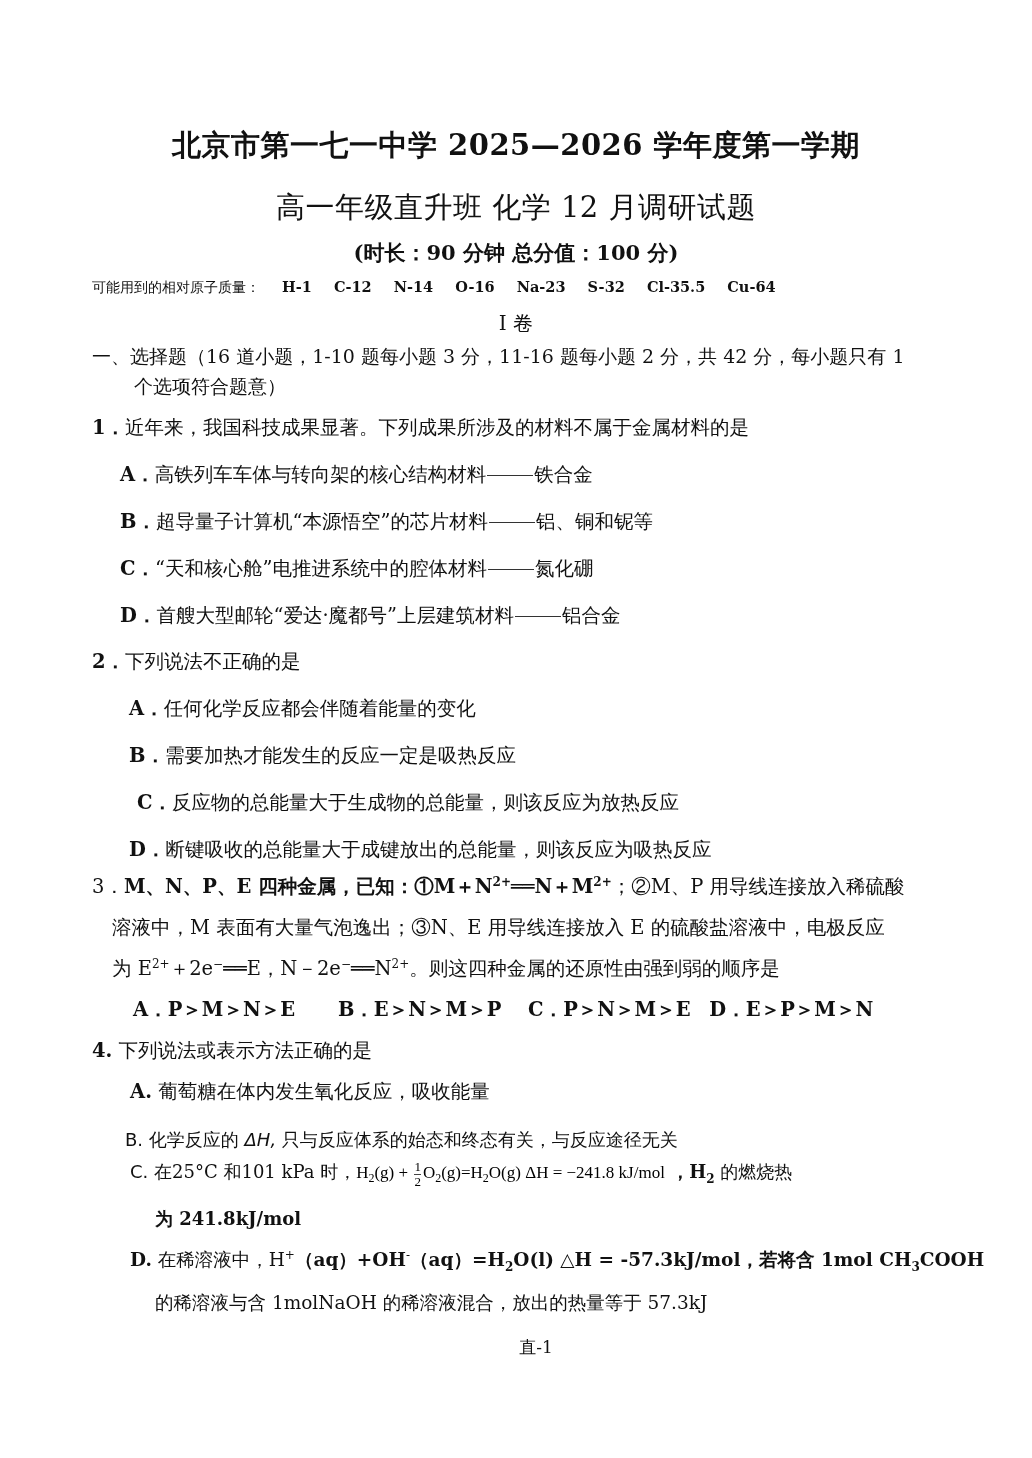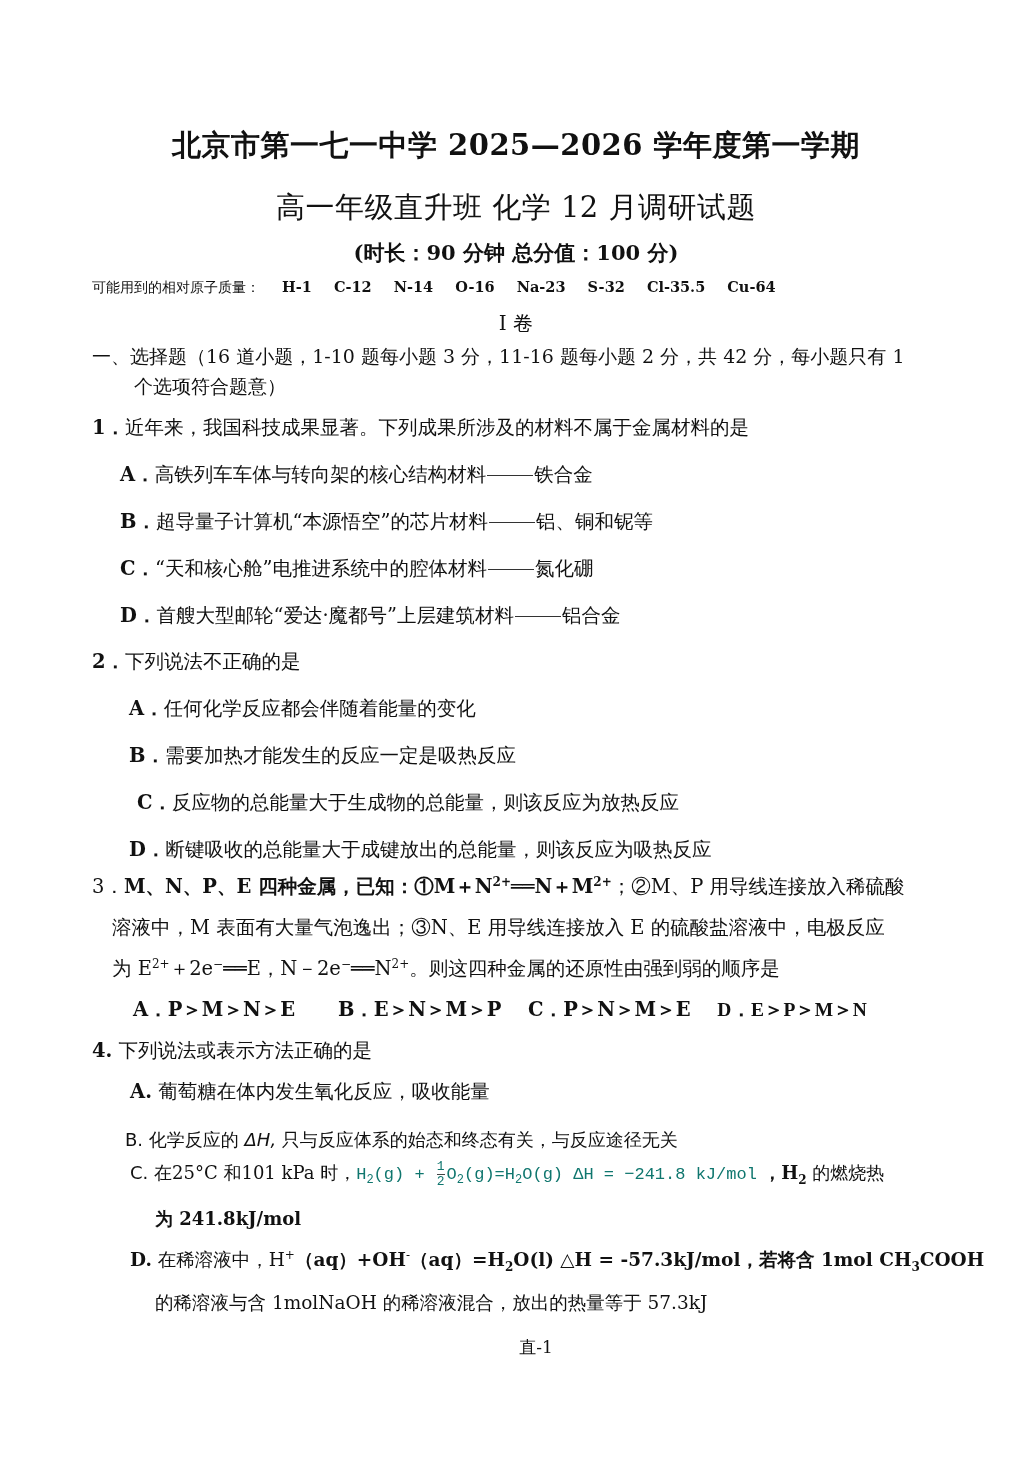--- a/index.html
+++ b/index.html
@@ -18,21 +18,21 @@
   .juan { top: 310px; font-size: 20px; }
   .sec { left: 92px; font-size: 19px; line-height: 30px; }
   .q { left: 92px; font-size: 19.5px; }
   .q b.n { font-weight: bold; }
   .opt { font-size: 19.5px; }
   .opt b { font-weight: bold; }
   .dash { display: inline-block; width: 46px; border-top: 1.5px solid #333; vertical-align: middle; margin: 0 1px; }
   sup { font-size: 12px; }
   sub { font-size: 12px; }
   .bold { font-weight: bold; }
-  .eq { font-family: Liberation Mono, monospace; color: #0f766e; font-size: 17px; }
+  .eq { font-family: Liberation Serif, serif; color: #000000; font-size: 17px; }
   .frac { display: inline-block; vertical-align: middle; text-align: center; font-size: 13px; line-height: 14px; margin: 0 2px; }
   .frac span { display: block; }
   .frac .num { border-bottom: 1px solid #444; }
   .footer { top: 1336px; font-size: 17px; margin-left: 20px; }
 </style>
 </head>
 <body>
 
 <div class="abs center title1">北京市第一七一中学 2025—2026 学年度第一学期</div>
 <div class="abs center title2">高一年级直升班  化学 12 月调研试题</div>
@@ -91,21 +91,21 @@
   <span>3．</span><span class="bold">M、N、P、E 四种金属，已知：①M＋N</span><sup class="bold">2+</sup><span class="bold">══N＋M</span><sup class="bold">2+</sup><span>；②M、P 用导线连接放入稀硫酸</span>
 </div>
 <div class="abs q" style="top:914px; left:112px;">溶液中，M 表面有大量气泡逸出；③N、E 用导线连接放入 E 的硫酸盐溶液中，电极反应</div>
 <div class="abs q" style="top:955px; left:112px;">
   <span>为 E</span><sup>2+</sup><span>＋2e</span><sup>−</sup><span>══E，N－2e</span><sup>−</sup><span>══N</span><sup>2+</sup><span>。则这四种金属的还原性由强到弱的顺序是</span>
 </div>
 <div class="abs opt bold" style="top:996px; left:133px;">
   <span><span>A．</span><span>P＞M＞N＞E</span></span>
   <span style="margin-left:36px;"><span>B．</span><span>E＞N＞M＞P</span></span>
   <span style="margin-left:20px;"><span>C．</span><span>P＞N＞M＞E</span></span>
-  <span style="margin-left:20px;font-family:Liberation Serif, serif;"><span>D．</span><span>E＞P＞M＞N</span></span>
+  <span style="margin-left:12px;"><span>D．</span><span>E＞P＞M＞N</span></span>
 </div>
 
 <div class="abs q" style="top:1037px;">
   <b class="n">4.</b> <span>下列说法或表示方法正确的是</span>
 </div>
 <div class="abs opt" style="top:1078px; left:130px;">
   <b>A.</b> <span>葡萄糖在体内发生氧化反应，吸收能量</span>
 </div>
 <div class="abs opt" style="top:1128px; left:125px; font-family:'DejaVu Sans', sans-serif; font-size:18px;">
   <span>B.</span> <span>化学反应的 </span><i>ΔH,</i><span> 只与反应体系的始态和终态有关，与反应途径无关</span>

